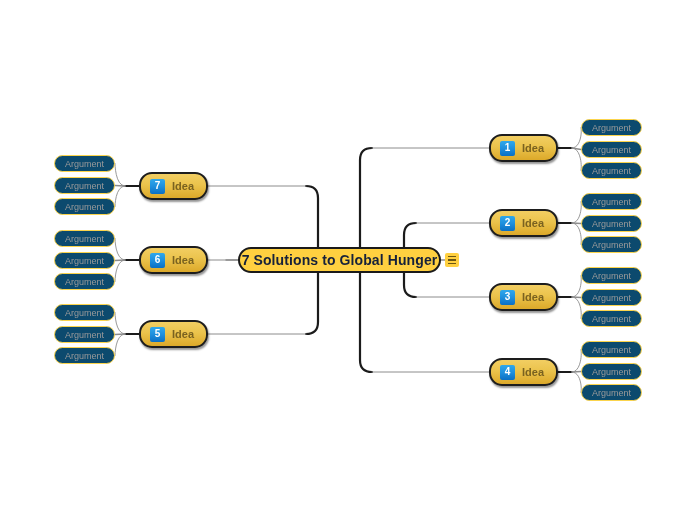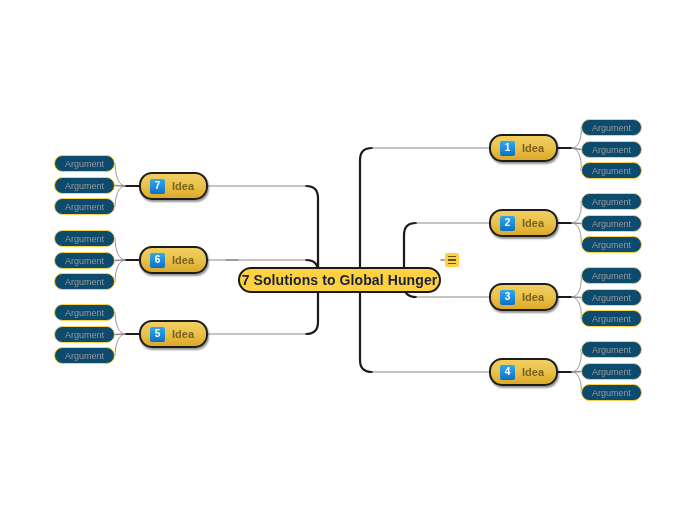--- a/index.html
+++ b/index.html
@@ -36,21 +36,20 @@
     box-sizing: border-box;
     background: #FFD040;
     border: 2px solid #1a1a1a;
     border-radius: 16px;
     color: #16213a;
     font-size: 14px;
     font-weight: bold;
     letter-spacing: 0.1px;
     white-space: nowrap;
     z-index: 6;
-    margin-top: 20px;
   }
 
   
   .idea-node {
     position: absolute;
     display: flex;
     align-items: center;
     box-sizing: border-box;
     padding-left: 9px;
     background: linear-gradient(to bottom, #F2CE62 0%, #EBC34C 45%, #DCA92A 100%);

